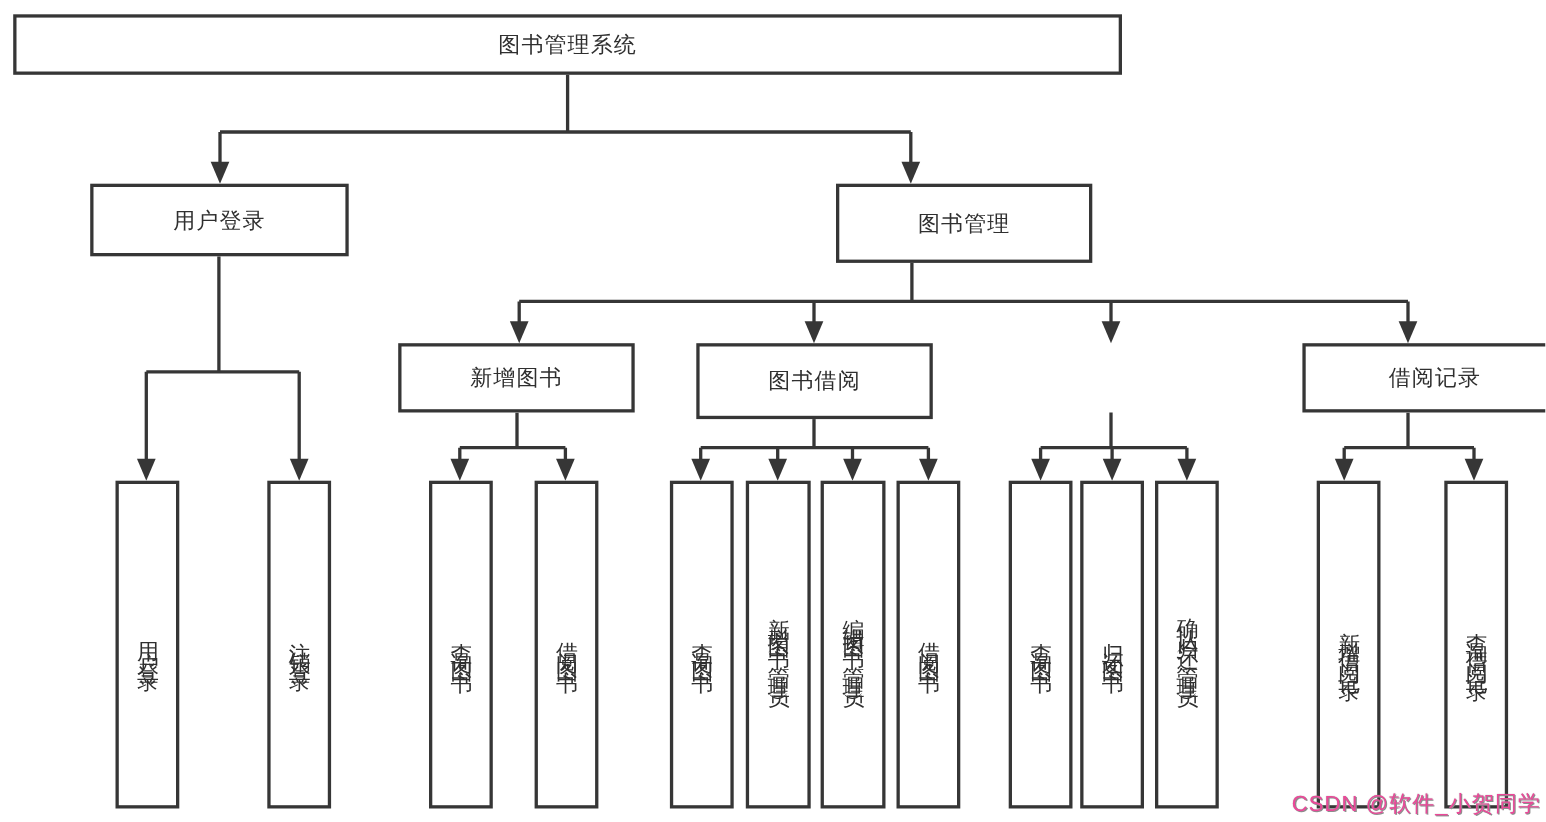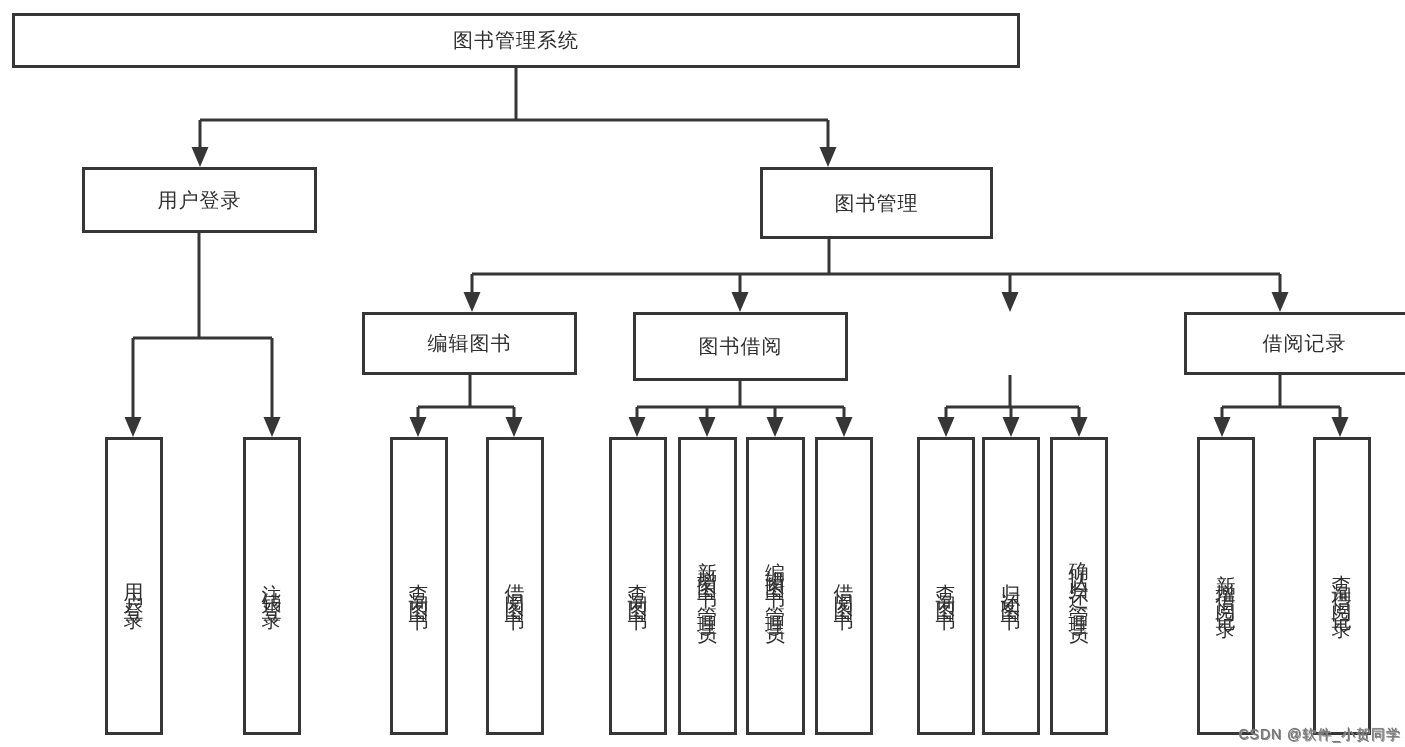--- a/index.html
+++ b/index.html
@@ -40,23 +40,23 @@
     writing-mode: vertical-rl;
     font-size: 20px;
     letter-spacing: 9px;
     line-height: 1;
     white-space: nowrap;
   }
   .watermark {
     position: absolute;
     right: 4px;
     bottom: 3px;
-    font-size: 14px;
+    font-size: 20px;
     letter-spacing: 1px;
-    color: #737373;
+    color: #ec4899;
     text-shadow: 1px 1px 0 #8d8d8d, 0 0 1px #9a9a9a;
     z-index: 5;
     white-space: nowrap;
   }
 </style>
 </head>
 <body>
 
 <div id="stage">
 
@@ -88,21 +88,21 @@
   </div>
 
   <div class="node hnode" style="left:82px; top:167px; width:235px; height:66px;">
     <span>用户登录</span>
   </div>
   <div class="node hnode" style="left:715px; top:167px; width:233px; height:72px;margin-left:45px;">
     <span>图书管理</span>
   </div>
 
   <div class="node hnode" style="left:362px; top:312px; width:215px; height:63px;">
-    <span>编辑图书</span>
+    <span>新增图书</span>
   </div>
   <div class="node hnode" style="left:633px; top:312px; width:215px; height:69px;">
     <span>图书借阅</span>
   </div>
   <div class="node hnode" style="left:1172px; top:312px; width:241px; height:63px;margin-left:12px;">
     <span>借阅记录</span>
   </div>
 
   <div class="node vnode" style="left:105px; top:437px; width:58px; height:298px;">
     <span>用户登录</span>

